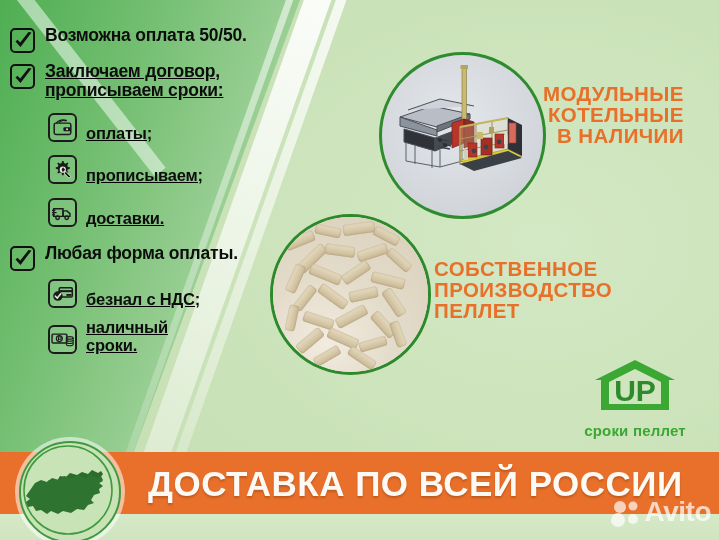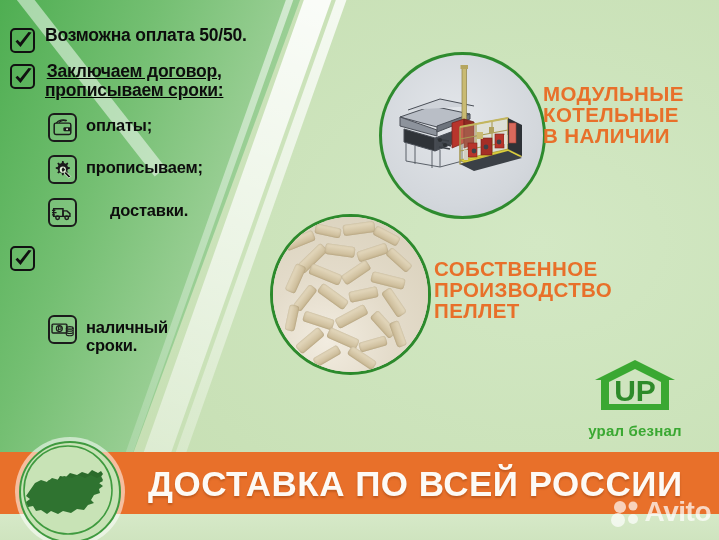--- a/index.html
+++ b/index.html
@@ -30,34 +30,34 @@
   .swoosh.s1{left:318px;top:-40px;width:26px;height:560px;transform:rotate(19.5deg);
     background:linear-gradient(to bottom,rgba(255,255,255,.95),rgba(255,255,255,.35));}
   .swoosh.s2{left:350px;top:-40px;width:10px;height:560px;transform:rotate(19.5deg);
     background:linear-gradient(to bottom,rgba(255,255,255,.85),rgba(255,255,255,.25));}
   .swoosh.s3{left:300px;top:-40px;width:7px;height:560px;transform:rotate(19.5deg);
     background:linear-gradient(to bottom,rgba(255,255,255,.6),rgba(255,255,255,.15));}
   .swoosh.tl1{left:-30px;top:-60px;width:14px;height:300px;transform:rotate(-38deg);
     background:rgba(255,255,255,.5);}
 
   
-  .checkrow{position:absolute;display:flex;align-items:flex-start;text-align:center;}
+  .checkrow{position:absolute;display:flex;align-items:flex-start;}
   .cbox{
     width:25px;height:25px;border:2.5px solid #111;border-radius:5px;
     box-sizing:border-box;position:relative;flex:0 0 auto;margin-top:2px;
   }
   .cbox svg{position:absolute;left:2px;top:1px;}
   .ctext{
     margin-left:10px;font-weight:bold;color:#0d0d0d;
     font-size:17.5px;line-height:19px;letter-spacing:-.2px;
     white-space:pre-line;font-family:"Liberation Sans", sans-serif;
   }
 
   
-  .subrow{position:absolute;display:flex;align-items:flex-start;}
+  .subrow{position:absolute;display:flex;align-items:flex-end;text-decoration:underline;}
   .ibox{
     width:29px;height:29px;border:2px solid #1b1b1b;border-radius:6px;
     box-sizing:border-box;display:flex;align-items:center;justify-content:center;
     flex:0 0 auto;background:rgba(255,255,255,.10);
   }
   .stext{
     margin-left:9px;font-weight:bold;color:#0d0d0d;font-size:16.5px;
     line-height:17.5px;white-space:pre-line;letter-spacing:-.2px;margin-top:4px;
   }
 
@@ -170,41 +170,54 @@
       <svg width="22" height="22" viewBox="0 0 24 24">
         <path d="M11 2.2 l1.6 0 .45 2.1 1.9.8 1.75-1.25 1.15 1.15-1.25 1.75.8 1.9 2.1.45 0 1.6-2.1.45-.8 1.9 1.25 1.75-1.15 1.15-1.75-1.25-1.9.8-.45 2.1-1.6 0-.45-2.1-1.9-.8-1.75 1.25-1.15-1.15 1.25-1.75-.8-1.9-2.1-.45 0-1.6 2.1-.45.8-1.9-1.25-1.75 1.15-1.15 1.75 1.25 1.9-.8z" fill="#1b1b1b"></path>
         <circle cx="11.8" cy="11.6" r="3.4" fill="#dff0d6"></circle>
         <path d="M15.2 13.6 l5.2 5.4 -1.9 1.9 -5.4 -5.3 z" fill="#1b1b1b" stroke="#dff0d6" stroke-width="1"></path>
         <path d="M12.1 9.1 a3.6 3.6 0 0 0 -.3 5.2 l2.6 -2.6 z" fill="#1b1b1b"></path>
       </svg>
     </div>
     <div class="stext">прописываем;</div>
   </div>
 
-  <div class="subrow" style="left:48px;top:198px;gap:24px;">
+  <div class="subrow" style="left:48px;top:198px;">
     <div class="ibox">
       <svg width="22" height="20" viewBox="0 0 26 22">
         <path d="M2 6 h11 v9 h-11 z" fill="none" stroke="#1b1b1b" stroke-width="1.7"></path>
         <path d="M13 8.5 h4.6 l3.6 3.3 v3.2 h-8.2 z" fill="none" stroke="#1b1b1b" stroke-width="1.7"></path>
         <circle cx="6.6" cy="16.6" r="2.1" fill="none" stroke="#1b1b1b" stroke-width="1.7"></circle>
         <circle cx="17.4" cy="16.6" r="2.1" fill="none" stroke="#1b1b1b" stroke-width="1.7"></circle>
         <path d="M0 8 h4 M0 10.6 h5.4 M0 13.2 h3.4" stroke="#1b1b1b" stroke-width="1.5"></path>
       </svg>
     </div>
     <div class="stext">доставки.</div>
   </div>
 
   <div class="checkrow" style="left:10px;top:244px;">
     <div class="cbox">
       <svg width="19" height="20" viewBox="0 0 19 20">
         <path d="M1.5 10.5 L6.5 16 L17.5 1.5 L14.5 1 L6.2 11.5 L3.5 8.8 Z" fill="#111"></path>
       </svg>
     </div>
-  </div>
-
+    <div class="ctext">Любая форма оплаты.</div>
+  </div>
+
+  <div class="subrow" style="left:48px;top:279px;">
+    <div class="ibox">
+      <svg width="22" height="18" viewBox="0 0 26 20">
+        <rect x="8.5" y="2.6" width="15.5" height="11" rx="1.6" fill="none" stroke="#1b1b1b" stroke-width="1.8"></rect>
+        <rect x="8.5" y="5.4" width="15.5" height="2.4" fill="#1b1b1b"></rect>
+        <rect x="17" y="10" width="6" height="2.2" fill="#1b1b1b"></rect>
+        <circle cx="7" cy="12.4" r="5.6" fill="#1b1b1b"></circle>
+        <path d="M4 12.6 l2.2 2.3 4.1 -5.2" fill="none" stroke="#dff0d6" stroke-width="1.9" stroke-linecap="round"></path>
+      </svg>
+    </div>
+    <div class="stext">безнал с НДС;</div>
+  </div>
 
   <div class="subrow" style="left:48px;top:315px;">
     <div class="ibox">
       <svg width="23" height="19" viewBox="0 0 27 21">
         <rect x="1.2" y="4.2" width="17.5" height="10.4" rx="1.2" fill="none" stroke="#1b1b1b" stroke-width="1.6"></rect>
         <circle cx="9.8" cy="9.4" r="3.5" fill="none" stroke="#1b1b1b" stroke-width="1.4"></circle>
         <path d="M8.8 11.7 V7.2 h1.7 a1.5 1.5 0 0 1 0 3 H8.1" fill="none" stroke="#1b1b1b" stroke-width="1.2"></path>
         <path d="M2.6 6.2 a2.1 2.1 0 0 0 -1 1.1 M17.3 6.2 a2.1 2.1 0 0 1 1 1.1" stroke="#1b1b1b" stroke-width="1"></path>
         <ellipse cx="22" cy="8.6" rx="4" ry="1.5" fill="none" stroke="#1b1b1b" stroke-width="1.3"></ellipse>
         <path d="M18 8.6 v2.4 a4 1.5 0 0 0 8 0 V8.6" fill="none" stroke="#1b1b1b" stroke-width="1.3"></path>
@@ -294,34 +307,34 @@
     <div class="pel" style="left:62px;top:94px;width:33px;height:11px;transform:rotate(-28deg);"></div>
     <div class="pel" style="left:96px;top:102px;width:29px;height:11px;transform:rotate(48deg);"></div>
     <div class="pel" style="left:22px;top:118px;width:30px;height:11px;transform:rotate(-40deg);"></div>
     <div class="pel" style="left:54px;top:116px;width:32px;height:11px;transform:rotate(24deg);"></div>
     <div class="pel" style="left:86px;top:122px;width:28px;height:10px;transform:rotate(-16deg);"></div>
     <div class="pel" style="left:112px;top:112px;width:26px;height:10px;transform:rotate(70deg);"></div>
     <div class="pel" style="left:40px;top:134px;width:28px;height:10px;transform:rotate(-30deg);"></div>
     <div class="pel" style="left:74px;top:136px;width:30px;height:10px;transform:rotate(34deg);"></div>
   </div>
 
-  <div class="rhead" style="left:543px;top:83px;">МОДУЛЬНЫЕ
+  <div class="rhead" style="left:543px;top:83px;text-align:right;">МОДУЛЬНЫЕ
 КОТЕЛЬНЫЕ
 В НАЛИЧИИ</div>
   <div class="rhead" style="left:434px;top:258px;">СОБСТВЕННОЕ
 ПРОИЗВОДСТВО
 ПЕЛЛЕТ</div>
 
   <div class="logo">
     <svg width="88" height="58" viewBox="0 0 88 58">
       <path d="M44 2 L84 22 L78 22 L78 52 L10 52 L10 22 L4 22 Z" fill="#3aa832"></path>
       <path d="M44 11 L70 24 L70 46 L18 46 L18 24 Z" fill="#cfe4bf"></path>
       <text x="44" y="43" text-anchor="middle" font-family="Liberation Sans, sans-serif" font-size="30" font-weight="bold" fill="#2e8b2a">UP</text>
     </svg>
-    <div class="word">урал безнал</div>
+    <div class="word">сроки пеллет</div>
   </div>
 
   <div class="banner"></div>
   <div class="bottom-strip"></div>
 
   <div class="map-circle">
     <svg width="94" height="94" viewBox="0 0 94 94">
       <circle cx="47" cy="47" r="44" fill="#c8e3b6" stroke="#3f9a3f" stroke-width="1.6"></circle>
       <path d="M12 44 l5 -4 7 1 4 -4 8 1 3 -5 6 1 4 -4 7 2 5 -3 6 2 4 -4 6 3 3 -2 2 3 -3 4 3 3 -4 2 1 4 -5 1 -2 4 -6 1 -3 5 3 3 -5 2 -3 5 -6 -1 -5 4 -7 -2 -4 3 -6 -3 -3 3 -5 -4 -4 1 -3 -5 -4 1 -2 -4 3 -3 -4 -2 z
                M26 49 l4 3 -1 5 -5 -2 z

